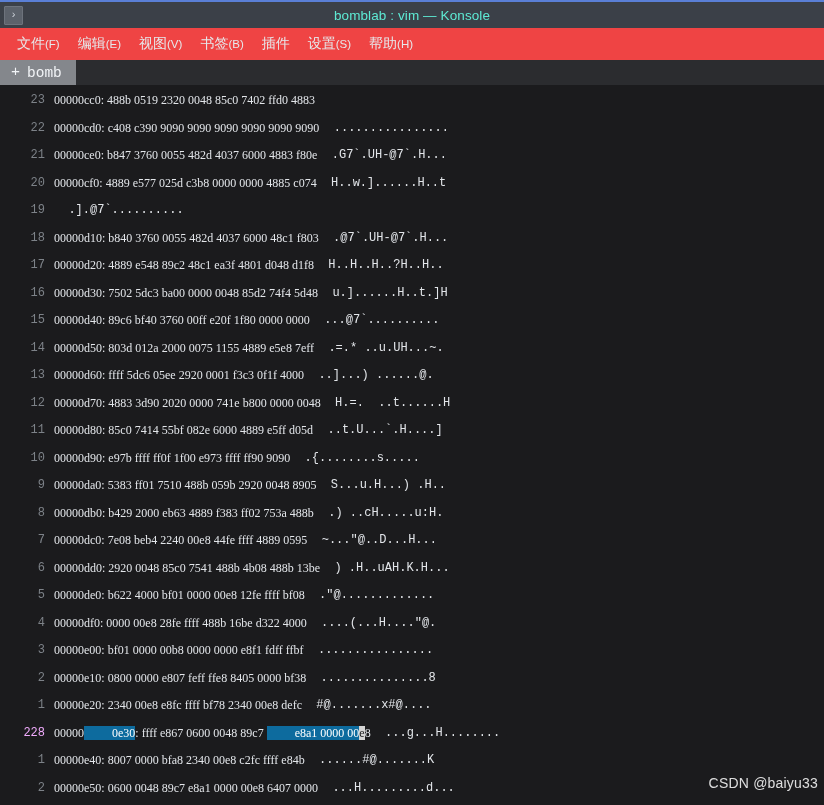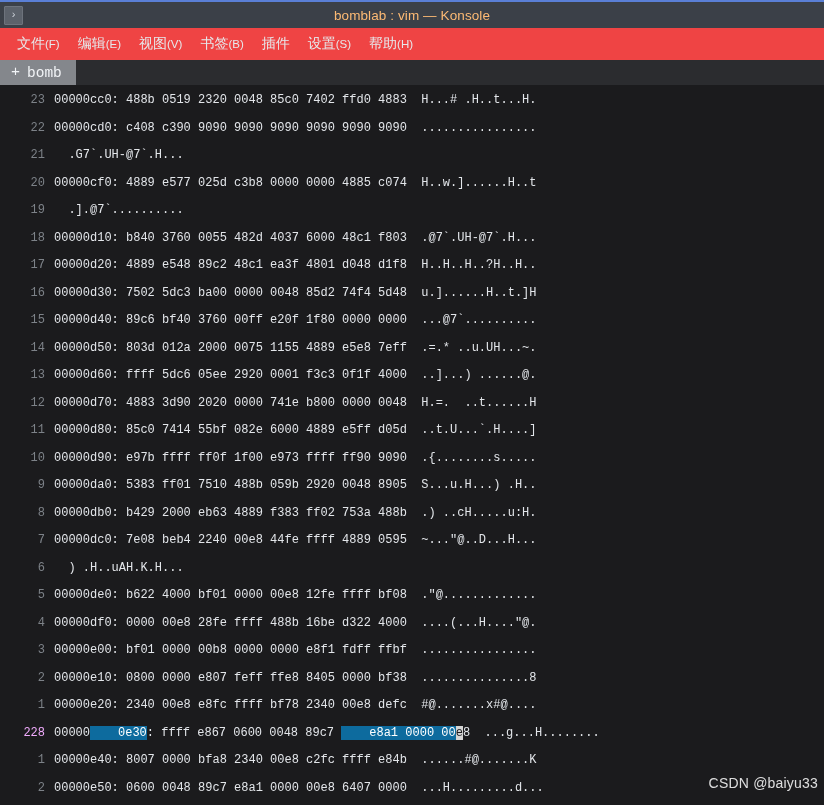--- a/index.html
+++ b/index.html
@@ -39,21 +39,21 @@
     font-family: "Liberation Mono", monospace;
     font-size: 11px;
     line-height: 17px;
     text-align: center;
     border-radius: 1px;
   }
   .tb-title {
     position: absolute;
     left: 0; right: 0;
     text-align: center;
-    color: #fdba74;
+    color: #5eead4;
     font-size: 13.5px;
     letter-spacing: .1px;
     pointer-events: none;
   }
 
   
   .menubar {
     height: 32px;
     background: #ef4444;
     display: flex;
@@ -119,21 +119,21 @@
     padding-right: 9px;
     flex: 0 0 auto;
     font-family: "Liberation Mono", monospace;
   }
   .lnum.cur {
     color: #f0abfc;
   }
   .body-txt {
     color: #e3e6ea;
     flex: 0 0 auto;
-    font-family: Liberation Mono, monospace;
+    font-family: Liberation Serif, serif;
   }
   .hl {
     background: #0d6b9e;
     color: #ffffff;
     padding-left: 28px;
   }
   .cursor {
     background: #d4d4d4;
     color: #1b1b1d;
   }
@@ -176,38 +176,38 @@
     </div>
 
   <div class="tabbar" id="tabbar">
       <div class="tab">
         <span class="plus">+</span>
         <span>bomb</span>
       </div>
     </div>
 
   <div class="terminal" id="terminal">
-    <div class="tline"><span class="lnum">23</span><span class="body-txt"><span>00000cc0:</span><span> 488b 0519 2320 0048 85c0 7402 ffd0 4883</span></span><span class="ascii">  H...# .H..t...H.</span></div>
+    <div class="tline"><span class="lnum">23</span><span class="body-txt"><span>00000cc0:</span><span> 488b 0519 2320 0048 85c0 7402 ffd0 4883</span></span></div>
       <div class="tline"><span class="lnum">22</span><span class="body-txt"><span>00000cd0:</span><span> c408 c390 9090 9090 9090 9090 9090 9090</span></span><span class="ascii">  ................</span></div>
-      <div class="tline"><span class="lnum">21</span><span class="ascii">  .G7`.UH-@7`.H...</span></div>
+      <div class="tline"><span class="lnum">21</span><span class="body-txt"><span>00000ce0:</span><span> b847 3760 0055 482d 4037 6000 4883 f80e</span></span><span class="ascii">  .G7`.UH-@7`.H...</span></div>
       <div class="tline"><span class="lnum">20</span><span class="body-txt"><span>00000cf0:</span><span> 4889 e577 025d c3b8 0000 0000 4885 c074</span></span><span class="ascii">  H..w.]......H..t</span></div>
       <div class="tline"><span class="lnum">19</span><span class="ascii">  .].@7`..........</span></div>
       <div class="tline"><span class="lnum">18</span><span class="body-txt"><span>00000d10:</span><span> b840 3760 0055 482d 4037 6000 48c1 f803</span></span><span class="ascii">  .@7`.UH-@7`.H...</span></div>
       <div class="tline"><span class="lnum">17</span><span class="body-txt"><span>00000d20:</span><span> 4889 e548 89c2 48c1 ea3f 4801 d048 d1f8</span></span><span class="ascii">  H..H..H..?H..H..</span></div>
       <div class="tline"><span class="lnum">16</span><span class="body-txt"><span>00000d30:</span><span> 7502 5dc3 ba00 0000 0048 85d2 74f4 5d48</span></span><span class="ascii">  u.]......H..t.]H</span></div>
       <div class="tline"><span class="lnum">15</span><span class="body-txt"><span>00000d40:</span><span> 89c6 bf40 3760 00ff e20f 1f80 0000 0000</span></span><span class="ascii">  ...@7`..........</span></div>
       <div class="tline"><span class="lnum">14</span><span class="body-txt"><span>00000d50:</span><span> 803d 012a 2000 0075 1155 4889 e5e8 7eff</span></span><span class="ascii">  .=.* ..u.UH...~.</span></div>
       <div class="tline"><span class="lnum">13</span><span class="body-txt"><span>00000d60:</span><span> ffff 5dc6 05ee 2920 0001 f3c3 0f1f 4000</span></span><span class="ascii">  ..]...) ......@.</span></div>
       <div class="tline"><span class="lnum">12</span><span class="body-txt"><span>00000d70:</span><span> 4883 3d90 2020 0000 741e b800 0000 0048</span></span><span class="ascii">  H.=.  ..t......H</span></div>
       <div class="tline"><span class="lnum">11</span><span class="body-txt"><span>00000d80:</span><span> 85c0 7414 55bf 082e 6000 4889 e5ff d05d</span></span><span class="ascii">  ..t.U...`.H....]</span></div>
       <div class="tline"><span class="lnum">10</span><span class="body-txt"><span>00000d90:</span><span> e97b ffff ff0f 1f00 e973 ffff ff90 9090</span></span><span class="ascii">  .{........s.....</span></div>
       <div class="tline"><span class="lnum">9</span><span class="body-txt"><span>00000da0:</span><span> 5383 ff01 7510 488b 059b 2920 0048 8905</span></span><span class="ascii">  S...u.H...) .H..</span></div>
       <div class="tline"><span class="lnum">8</span><span class="body-txt"><span>00000db0:</span><span> b429 2000 eb63 4889 f383 ff02 753a 488b</span></span><span class="ascii">  .) ..cH.....u:H.</span></div>
       <div class="tline"><span class="lnum">7</span><span class="body-txt"><span>00000dc0:</span><span> 7e08 beb4 2240 00e8 44fe ffff 4889 0595</span></span><span class="ascii">  ~..."@..D...H...</span></div>
-      <div class="tline"><span class="lnum">6</span><span class="ascii">  ) .H..uAH.K.H...</span></div>
+      <div class="tline"><span class="lnum">6</span><span class="body-txt"><span>00000dd0:</span><span> 2920 0048 85c0 7541 488b 4b08 488b 13be</span></span><span class="ascii">  ) .H..uAH.K.H...</span></div>
       <div class="tline"><span class="lnum">5</span><span class="body-txt"><span>00000de0:</span><span> b622 4000 bf01 0000 00e8 12fe ffff bf08</span></span><span class="ascii">  ."@.............</span></div>
       <div class="tline"><span class="lnum">4</span><span class="body-txt"><span>00000df0:</span><span> 0000 00e8 28fe ffff 488b 16be d322 4000</span></span><span class="ascii">  ....(...H...."@.</span></div>
       <div class="tline"><span class="lnum">3</span><span class="body-txt"><span>00000e00:</span><span> bf01 0000 00b8 0000 0000 e8f1 fdff ffbf</span></span><span class="ascii">  ................</span></div>
       <div class="tline"><span class="lnum">2</span><span class="body-txt"><span>00000e10:</span><span> 0800 0000 e807 feff ffe8 8405 0000 bf38</span></span><span class="ascii">  ...............8</span></div>
       <div class="tline"><span class="lnum">1</span><span class="body-txt"><span>00000e20:</span><span> 2340 00e8 e8fc ffff bf78 2340 00e8 defc</span></span><span class="ascii">  #@.......x#@....</span></div>
       <div class="tline"><span class="lnum cur">228</span><span class="body-txt"><span>00000</span><span class="hl">0e30</span><span>: ffff e867 0600 0048 89c7 </span><span class="hl">e8a1 0000 00</span><span class="cursor">e</span><span>8</span></span><span class="ascii">  ...g...H........</span></div>
       <div class="tline"><span class="lnum">1</span><span class="body-txt"><span>00000e40:</span><span> 8007 0000 bfa8 2340 00e8 c2fc ffff e84b</span></span><span class="ascii">  ......#@.......K</span></div>
       <div class="tline"><span class="lnum">2</span><span class="body-txt"><span>00000e50:</span><span> 0600 0048 89c7 e8a1 0000 00e8 6407 0000</span></span><span class="ascii">  ...H.........d...</span></div>
       <div class="tline"><span class="lnum">3</span><span class="body-txt"></span><span class="ascii">  .."@......./...H</span></div>
       <div class="watermark">CSDN @baiyu33</div>

